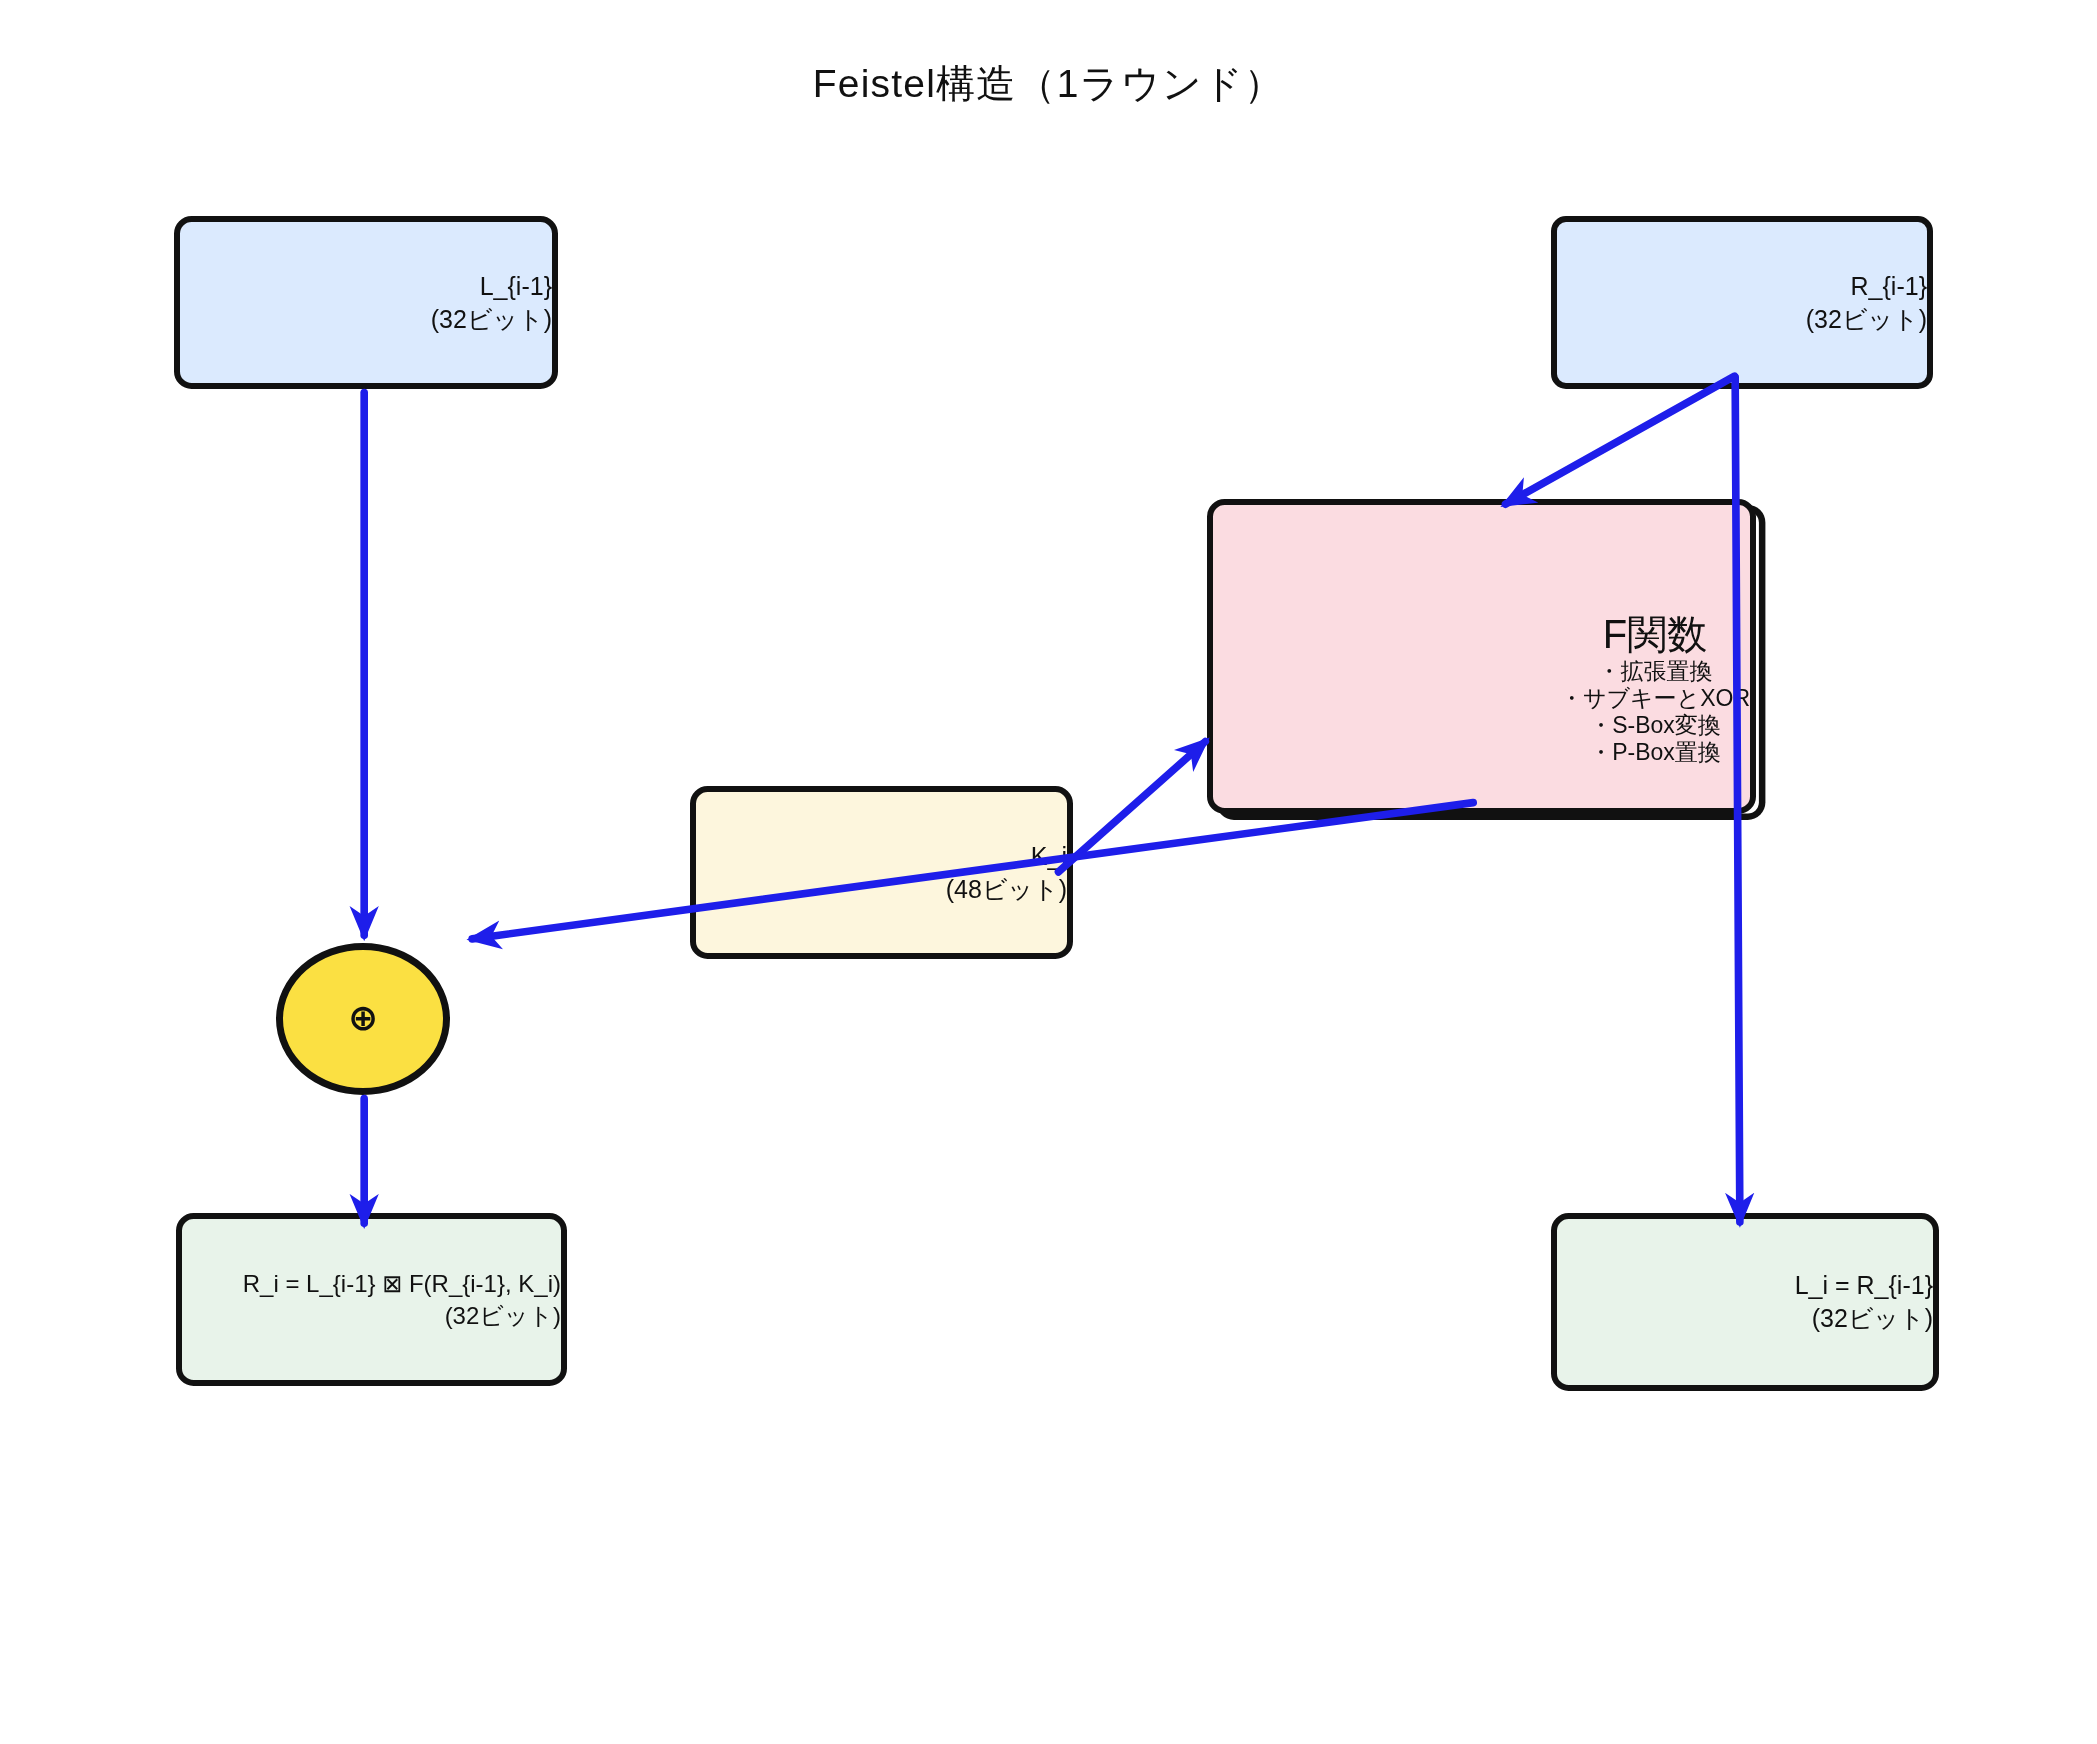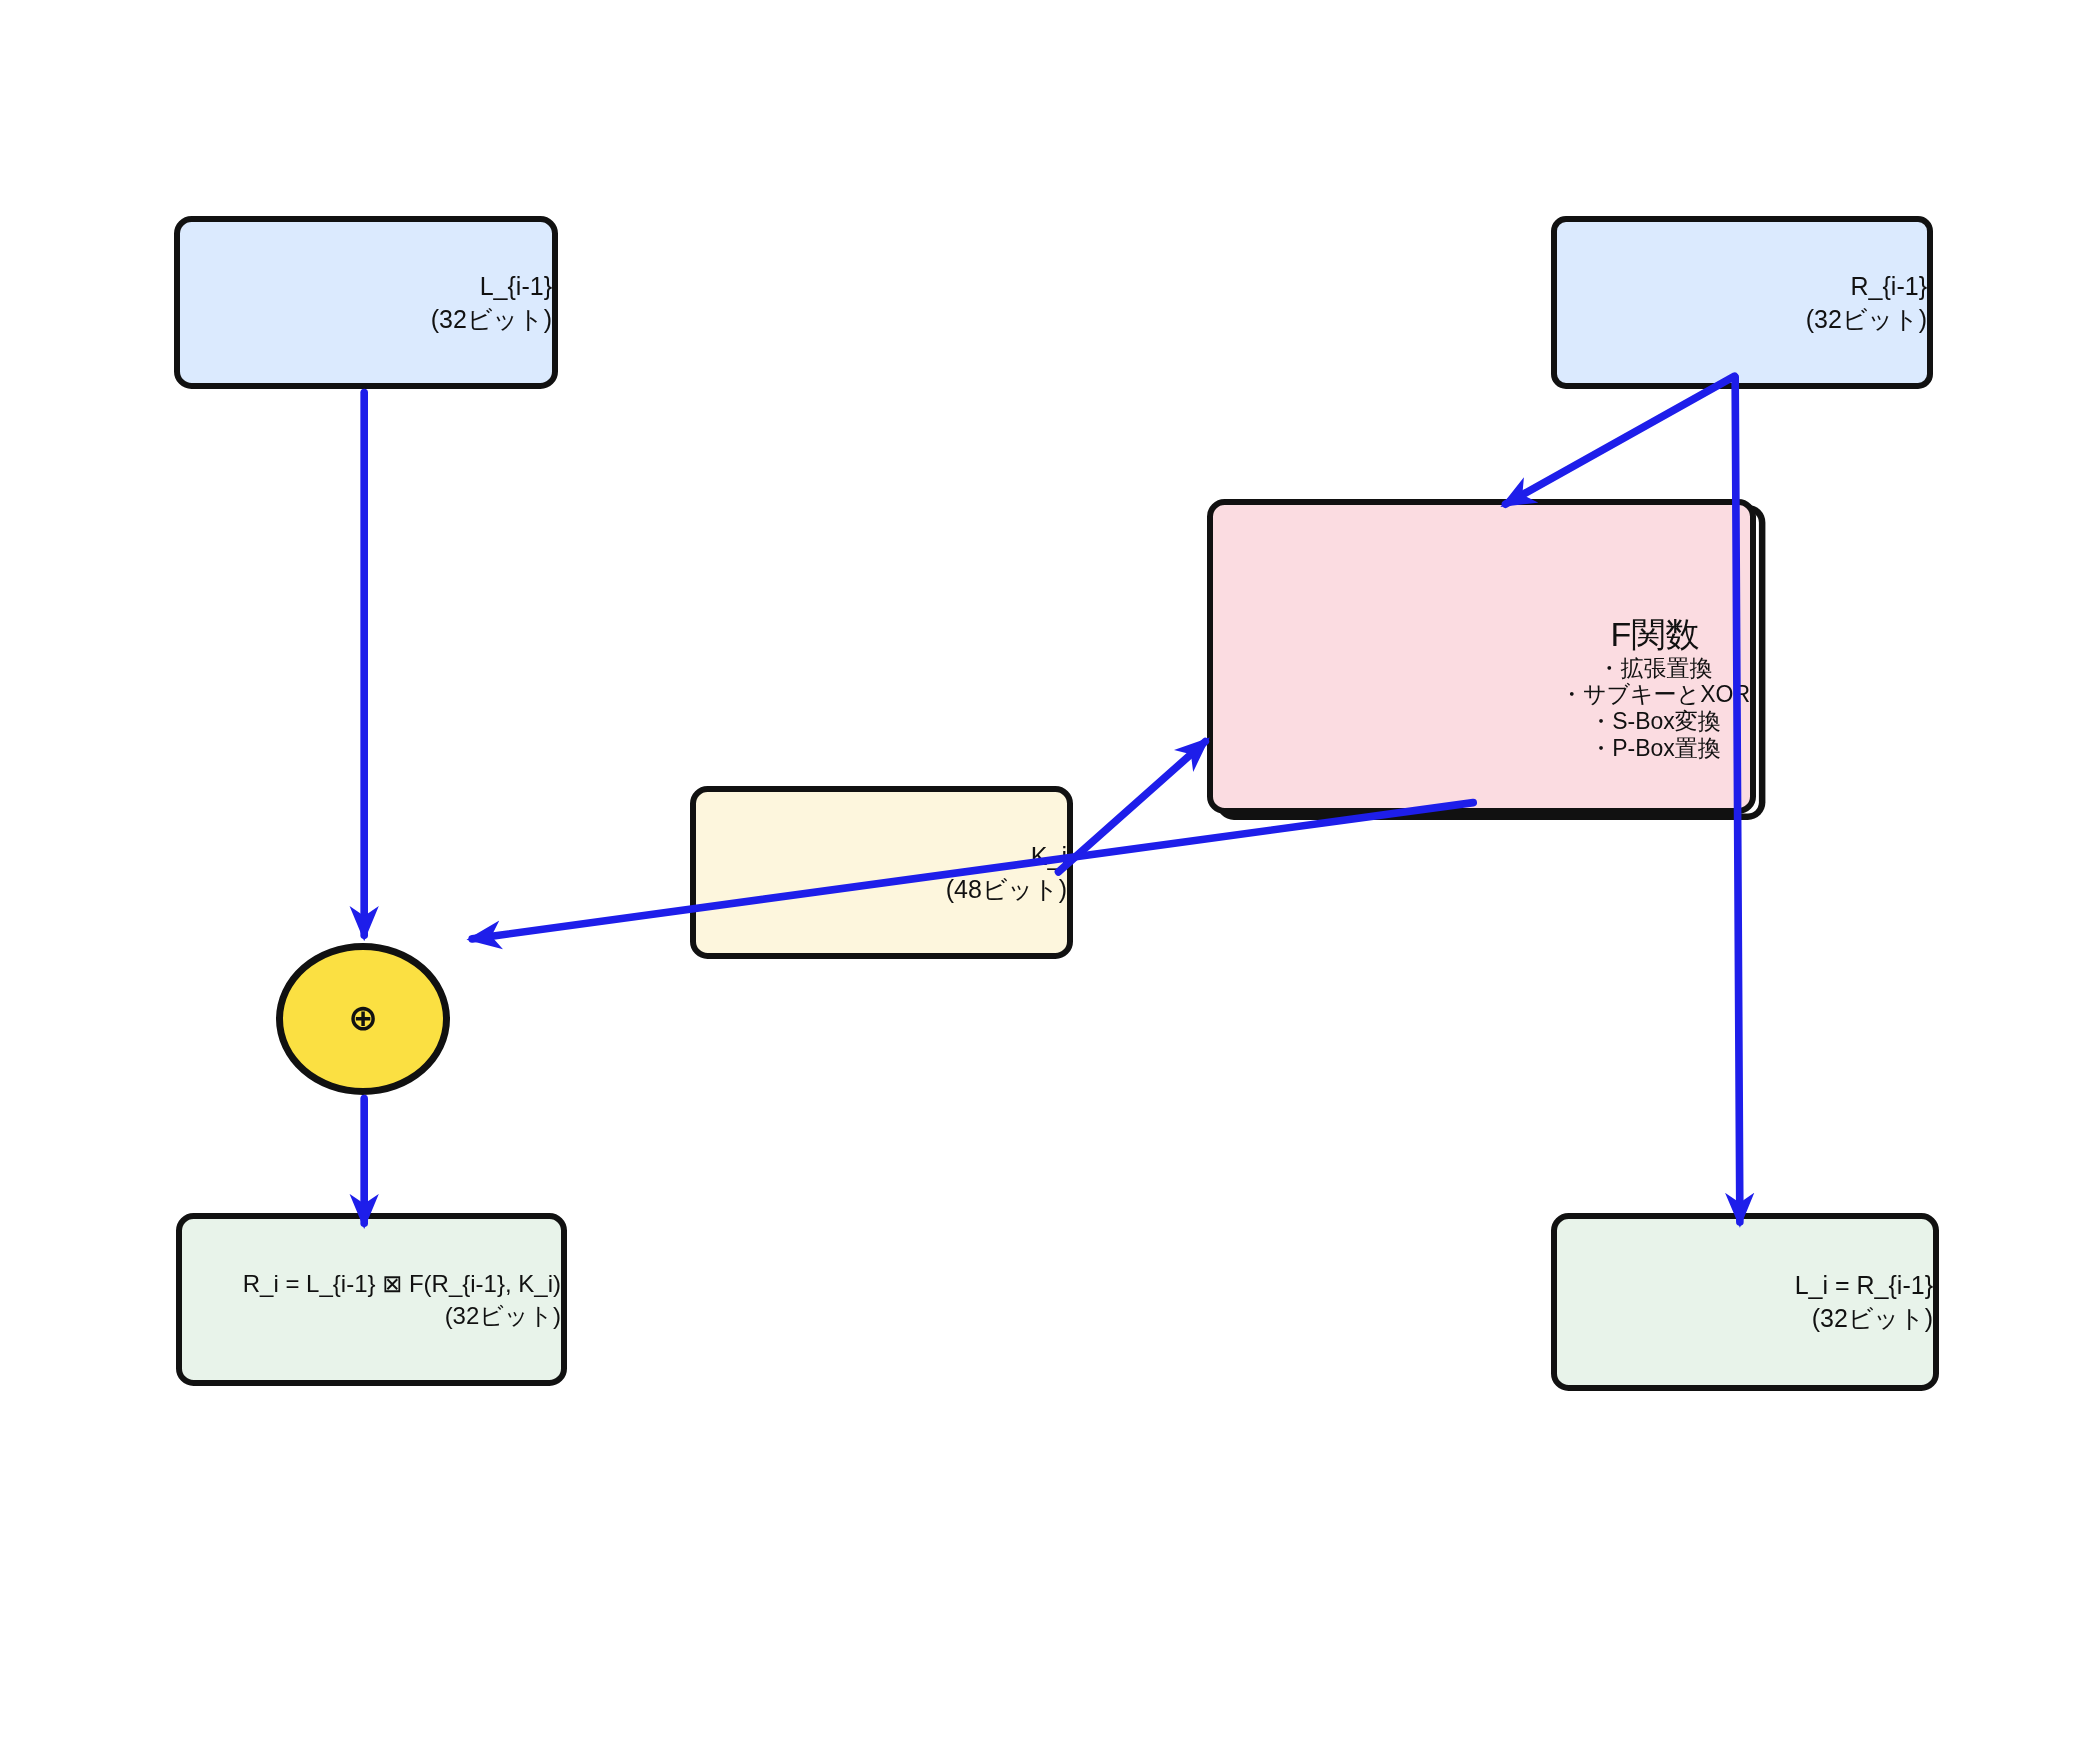--- a/index.html
+++ b/index.html
@@ -27,37 +27,38 @@
   .node-l-prev {left:174px; top:216px; width:384px;height:173px;background:var(--c-l_prev_fill);}
   .node-r-prev {left:1551px;top:216px; width:382px;height:173px;background:var(--c-r_prev_fill);border-radius:15px;}
   .node-f{
     left:1207px;top:499px;width:549px;height:315px;background:var(--c-f_fill);
     box-shadow:9.4px 5.9px 0 -6.5px #ffffff,9.4px 5.9px 0 0 var(--c-box_border);
   }
   .node-k     {left:690px;top:786px;width:383px;height:173px;background:var(--c-k_fill);}
   .node-r-out {left:176px; top:1213px;width:391px;height:173px;background:var(--c-out_fill);font-size:24px;}
   .node-l-out {left:1551px;top:1213px;width:388px;height:178px;background:var(--c-out_fill);}
   .f-content{transform:translateY(16.5px);}
-  .f-title{font-size:34px;line-height:1.2;margin-top:29px;}
+  .f-title{font-size:40px;line-height:1.2;margin-top:29px;}
   .f-bullet{font-size:23px;line-height:1.17;}
   .xor-node{
     position:absolute;left:276px;top:943px;width:174px;height:152px;box-sizing:border-box;
     background:var(--c-xor_fill);border:7.6px solid var(--c-box_border);border-radius:50%;
     display:flex;align-items:center;justify-content:center;
   }
   .xor-glyph{font-size:36px;font-weight:700;line-height:1;transform:translateY(-1.2px);}
   svg.arrows{position:absolute;left:0;top:0;z-index:10;pointer-events:none;}
   line.arrow{stroke:var(--c-arrow);stroke-width:13;stroke-linecap:round;}
   #ah path{fill:var(--c-arrow);}
 </style>
 </head>
 <body>
 
 <div class="canvas">
 
+  <div class="page-title">Feistel構造（1ラウンド）</div>
 
   <div class="node node-l-prev">
     <div>L_{i-1}</div>
     <div>(32ビット)</div>
   </div>
 
   <div class="node node-r-prev">
     <div>R_{i-1}</div>
     <div>(32ビット)</div>
   </div>

